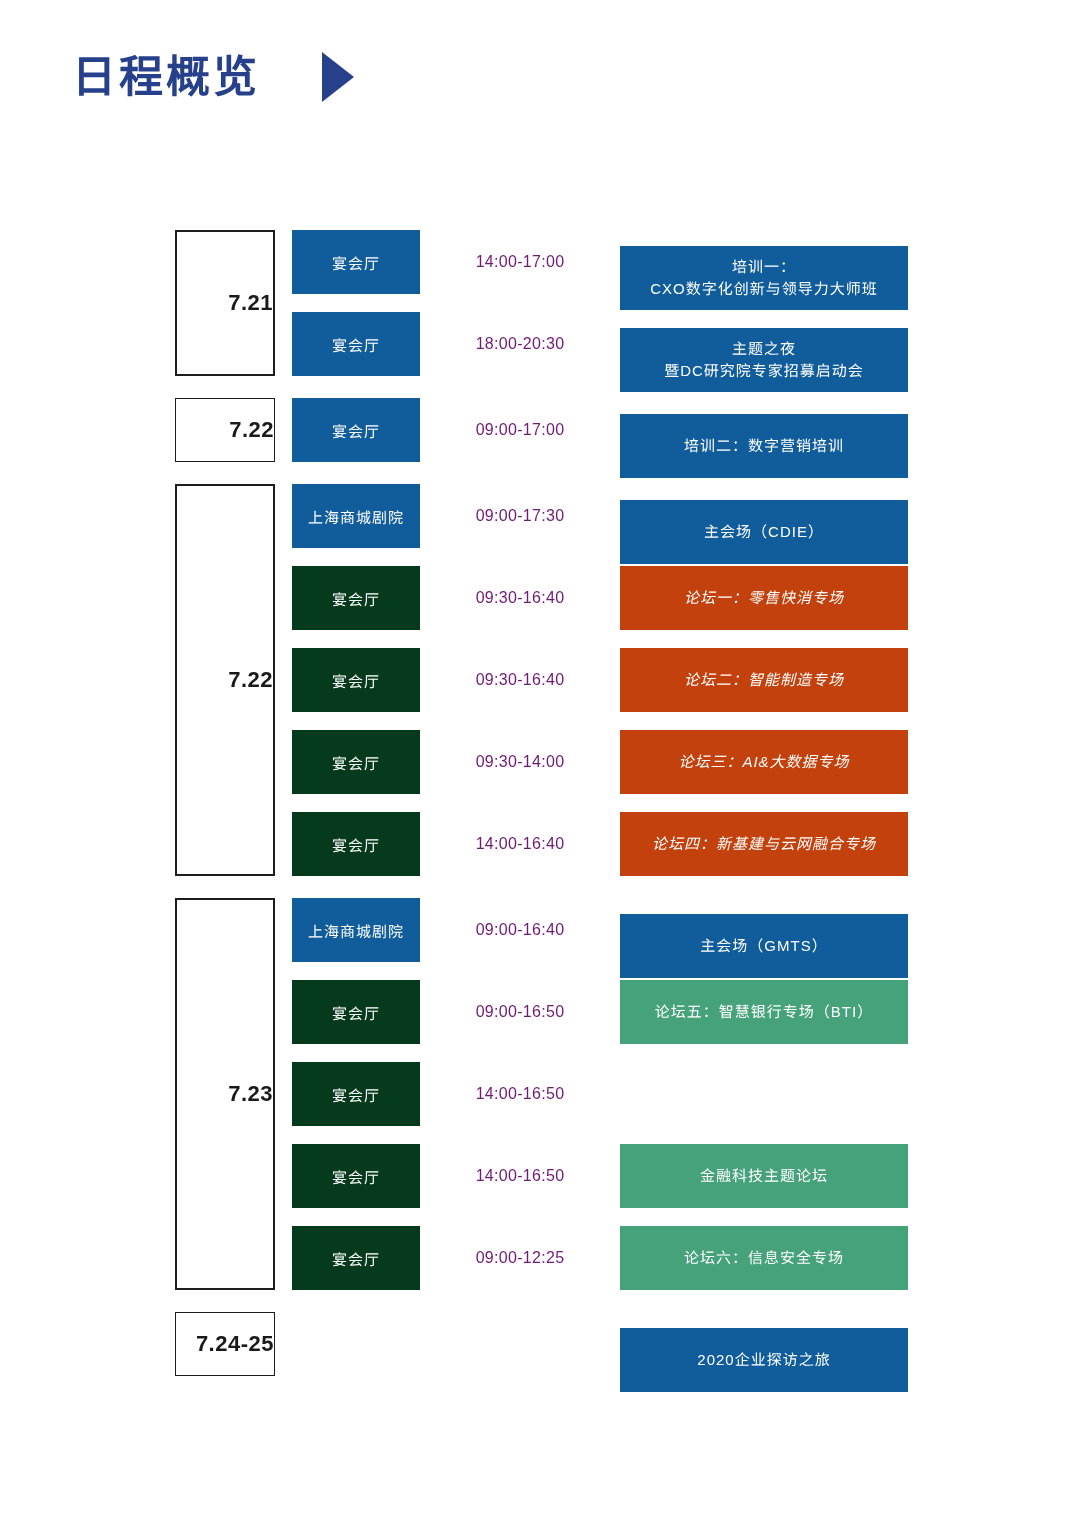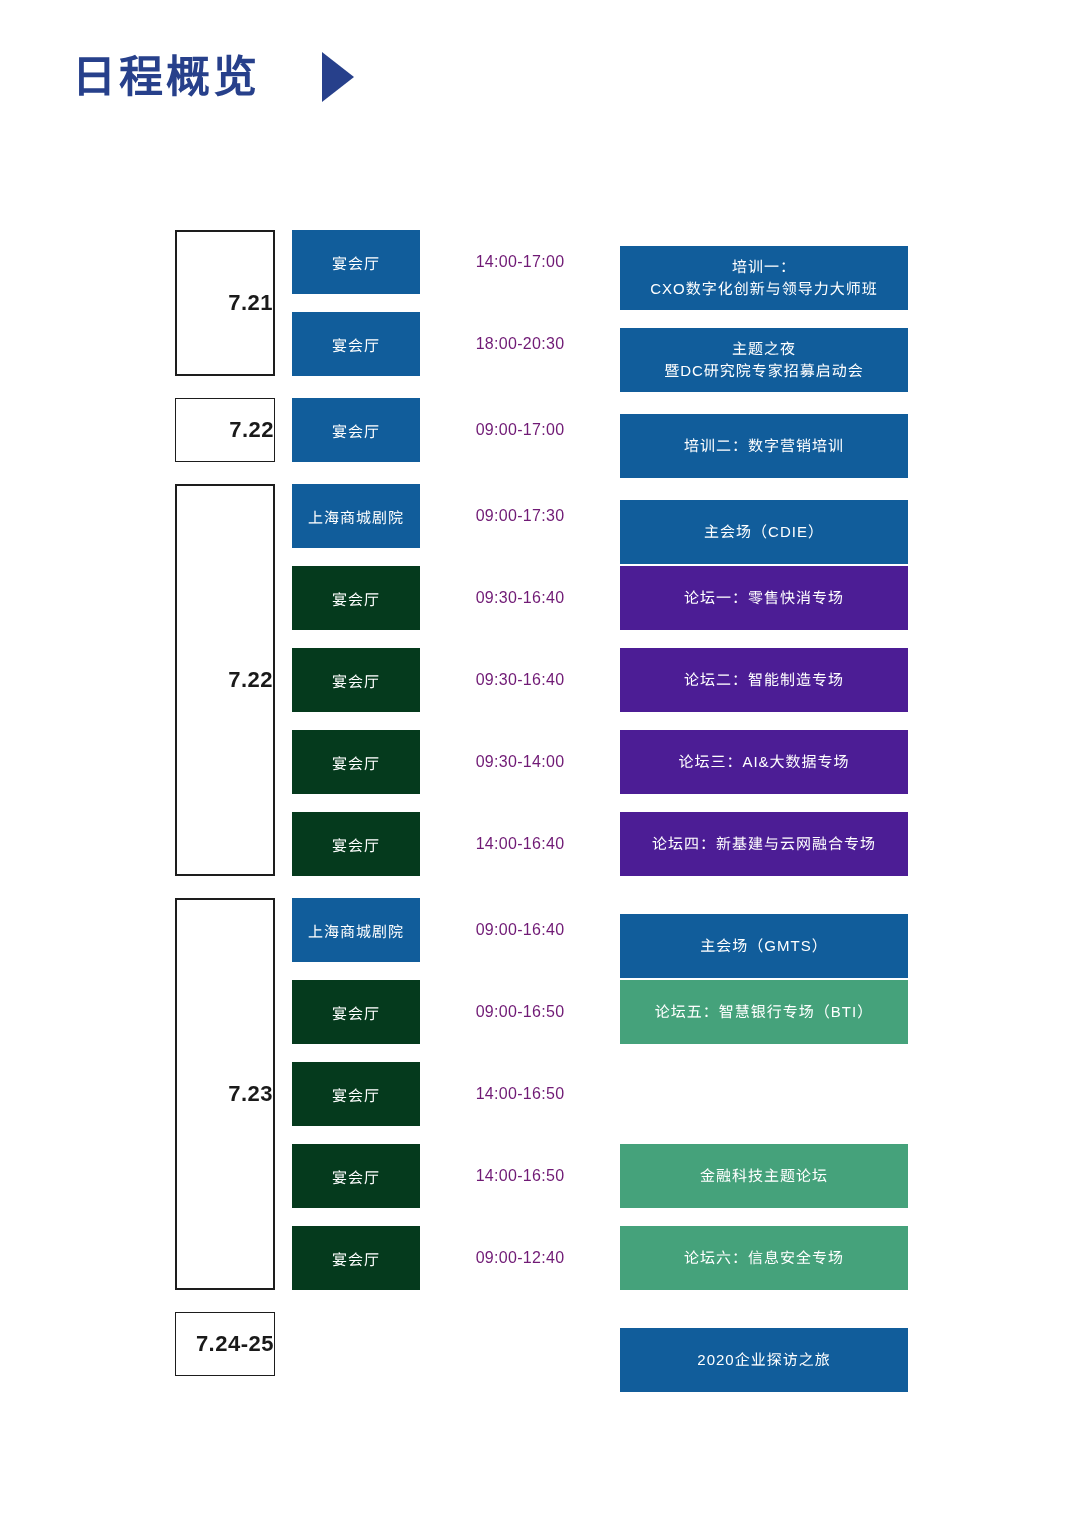--- a/index.html
+++ b/index.html
@@ -135,21 +135,21 @@
     justify-content: center;
     color: #ffffff;
     font-size: 15px;
     letter-spacing: 1px;
     line-height: 1.5;
     text-align: center;
     flex: none;
     padding: 4px 8px;
   }
   .session.blue  { background: #115D9B; margin-top: 32px; }
-  .session.rose  { background: #4c1d95; }
+  .session.rose  { background: #c2410c; font-style: italic; }
   .session.teal  { background: #45A27B; text-align: center; }
   .session .line2 { display: block; }
 </style>
 </head>
 <body>
 
 <div class="header">
   <div class="page-title">日程概览</div>
   <div class="play-triangle"></div>
 </div>
@@ -267,21 +267,21 @@
         </div>
         <div class="row">
           <div class="venue green">宴会厅</div>
           <div class="time">14:00-16:50</div>
           <div class="session teal">
             <span>金融科技主题论坛</span>
           </div>
         </div>
         <div class="row">
           <div class="venue green">宴会厅</div>
-          <div class="time">09:00-12:40</div>
+          <div class="time">09:00-12:25</div>
           <div class="session teal">
             <span>论坛六：信息安全专场</span>
           </div>
         </div>
       </div>
     </div>
     <div class="group">
       <div class="date-col">
         <div class="date-box thin">
           <div class="date-label">7.24-25</div>

